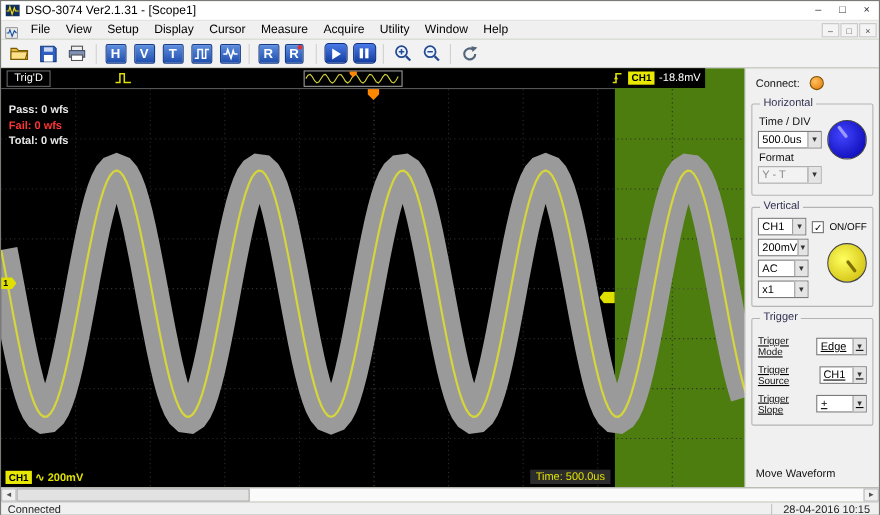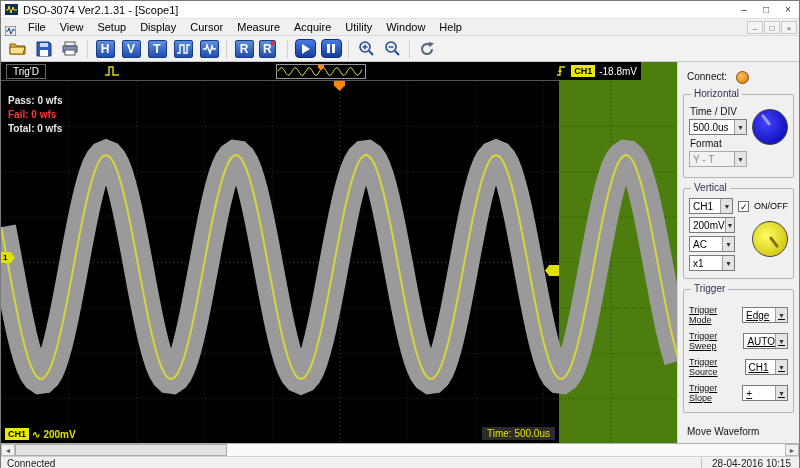--- a/index.html
+++ b/index.html
@@ -55,21 +55,21 @@
   .pf-total { color:#e8e8e8; }
   .marker-left { position:absolute; left:0; top:171px; width:14px; height:11px; background:#e0e000; clip-path:polygon(0 0,70% 0,100% 50%,70% 100%,0 100%); color:#000; font-size:8px; font-weight:bold; line-height:11px; padding-left:2px; z-index:6; }
   .marker-right { position:absolute; right:0; top:184px; width:14px; height:11px; background:#e0e000; clip-path:polygon(100% 0,30% 0,0 50%,30% 100%,100% 100%); z-index:6; }
   .marker-top { position:absolute; left:333px; top:0; width:11px; height:10px; background:#ff8800; clip-path:polygon(0 0,100% 0,100% 45%,50% 100%,0 45%); z-index:6; }
   .ch-readout { position:absolute; left:4px; bottom:3px; display:flex; align-items:center; gap:3px; z-index:6; }
   .ch-volts { color:#e0e000; font-size:10px; font-weight:bold; }
   .time-readout { position:absolute; right:4px; bottom:3px; background:#2c2c2c; color:#e0e000; font-size:10px; font-weight:normal; padding:1px 5px; z-index:6; }
 
   
   .panel { width:122px; background:#f0f0f0; border-left:1px solid #d4d4d4; position:relative; font-size:10px; }
-  .connect-row { display:flex; align-items:flex-end; margin:7px 8px 4px 8px; gap:8px; }
+  .connect-row { display:flex; align-items:flex-start; margin:7px 8px 4px 8px; gap:8px; }
   .connect-btn { width:13px; height:13px; border-radius:50%; background:radial-gradient(circle at 35% 35%, #ffc060, #e07800); border:1px solid #805000; }
   .group { border:1px solid #b4b4b4; border-radius:2px; margin:10px 5px 0 5px; padding:9px 5px 7px 5px; position:relative; }
   .group-title { position:absolute; top:-7px; left:7px; background:#f0f0f0; padding:0 3px; font-size:10px; color:#303050; }
   .lbl { display:block; margin:2px 1px; color:#111; }
   .combo { height:16px; background:#fff; border:1px solid #7a7a7a; display:flex; align-items:center; font-size:10px; color:#000; padding-left:3px; position:relative; width:58px; margin:1px 0 3px 0; }
   .combo .arrow { margin-left:auto; width:12px; height:14px; background:#e4e4e4; border-left:1px solid #a0a0a0; font-size:7px; color:#333; display:flex; align-items:center; justify-content:center; }
   .combo.disabled { background:#f2f2f2; color:#8a8a8a; border-color:#ababab; }
   .combo.small { width:46px; margin:0; }
   .knob { width:36px; height:36px; border-radius:50%; border:1px solid #444; position:absolute; }
   .knob-blue { right:5px; top:14px; background:radial-gradient(circle at 38% 38%, #4444ff, #0000a8); }
@@ -356,27 +356,20 @@
       <div class="group">
         <span class="group-title">Trigger</span>
         <div class="trow">
           <span class="lbl">Trigger Mode</span>
           <div class="combo small">
             <span>Edge</span>
             <span class="arrow">▼</span>
           </div>
         </div>
         <div class="trow">
-          <span class="lbl">Trigger Sweep</span>
-          <div class="combo small">
-            <span>AUTO</span>
-            <span class="arrow">▼</span>
-          </div>
-        </div>
-        <div class="trow">
           <span class="lbl">Trigger Source</span>
           <div class="combo small">
             <span>CH1</span>
             <span class="arrow">▼</span>
           </div>
         </div>
         <div class="trow" style="margin-bottom:2px">
           <span class="lbl">Trigger Slope</span>
           <div class="combo small">
             <span>+</span>

